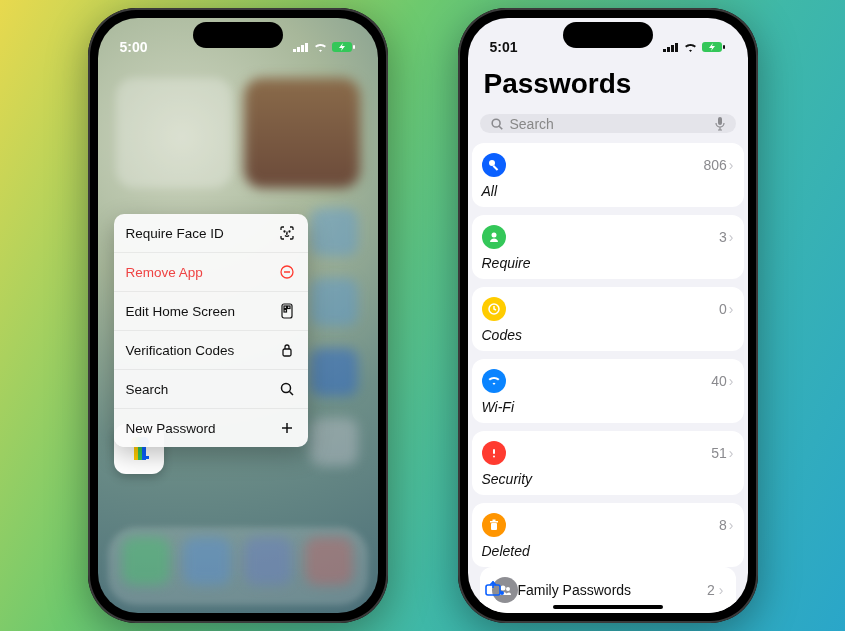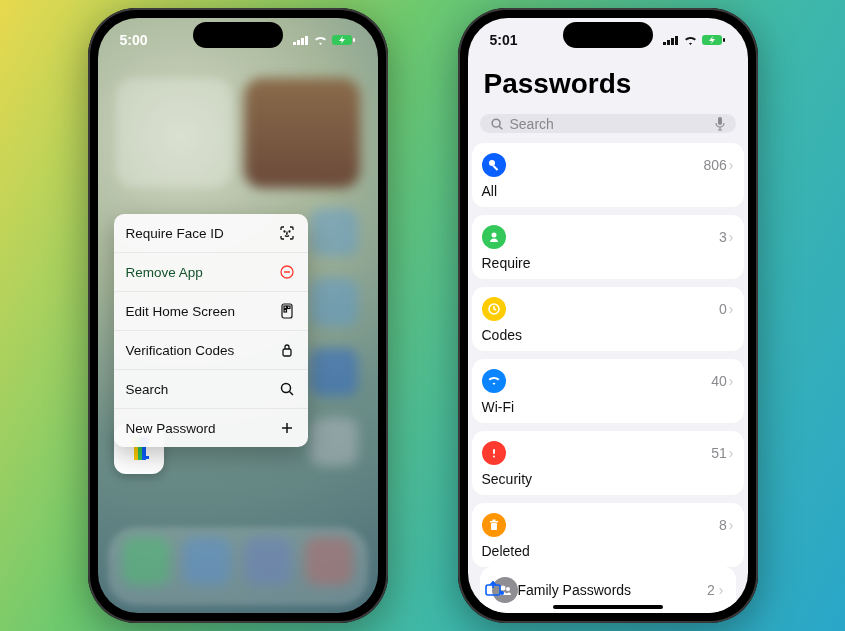--- a/index.html
+++ b/index.html
@@ -25,21 +25,21 @@
     width: 90px; height: 26px; background: #000; border-radius: 20px; z-index: 50;
   }
   
   .home-bg {
     width: 100%; height: 100%;
     background: radial-gradient(circle at 30% 20%, #cfd6c1 0%, #a7b79a 30%, #6e8f88 60%, #4a6e78 100%);
     filter: blur(0px);
     position: relative;
   }
   .statusbar {
-    position: absolute; top: 0; left: 0; right: 0; height: 44px;
+    position: absolute; top: 7px; left: 0; right: 0; height: 44px;
     display: flex; justify-content: space-between; align-items: center;
     padding: 0 22px; color: #fff; font-size: 14px; font-weight: 600; z-index: 40;
   }
   .statusbar.dark { color: #111; }
   .status-right { display: flex; align-items: center; gap: 4px; }
   .status-right svg { display: block; }
   .widget-row {
     position: absolute; top: 60px; left: 18px; right: 18px;
     display: flex; gap: 12px;
   }
@@ -76,21 +76,21 @@
     border-radius: 10px; overflow: hidden;
     box-shadow: 0 8px 24px rgba(0,0,0,0.25);
     z-index: 30;
   }
   .menu-item {
     display: flex; justify-content: space-between; align-items: center;
     padding: 10px 12px; font-size: 13.5px; color: #111;
     border-bottom: 1px solid rgba(0,0,0,0.06);
   }
   .menu-item:last-child { border-bottom: none; }
-  .menu-item.destructive { color: #14532d; }
+  .menu-item.destructive { color: #ef4444; }
   .menu-item .mi-icon { width: 18px; height: 18px; display:flex; align-items:center; justify-content:center; color:#111; }
   .menu-item.destructive .mi-icon { color:#ff3b30; }
   .app-icon {
     position: absolute; left: 16px; top: 406px;
     width: 50px; height: 50px; border-radius: 12px; background: #fff;
     display:flex; align-items:center; justify-content:center;
     box-shadow: 0 4px 10px rgba(0,0,0,0.2);
   }
   
   .app-bg {
@@ -115,21 +115,21 @@
   .card {
     background:#fff; border-radius:12px; padding:10px 10px 8px;
     display:flex; flex-direction:column; gap:6px;
   }
   .card-top { display:flex; justify-content:space-between; align-items:center; }
   .card-icon {
     width:24px; height:24px; border-radius:12px;
     display:flex; align-items:center; justify-content:center; color:#fff;
   }
   .card-count { font-size:14px; color:#8a8a8e; display:flex; align-items:center; gap:2px; }
-  .card-label { font-size:14px; color:#111; font-weight:400; }
+  .card-label { font-size:14px; color:#111; font-weight:400;font-style:italic; }
   .chev { color:#c7c7cc; font-size:14px; }
   .section-label {
     font-size:11px; color:#8a8a8e; letter-spacing:0.4px;
     padding: 16px 22px 6px;
   }
   .listrow {
     margin: 0 12px; background:#fff; border-radius:12px;
     display:flex; align-items:center; padding:10px 12px; 
   }
   .listrow .avatar {

